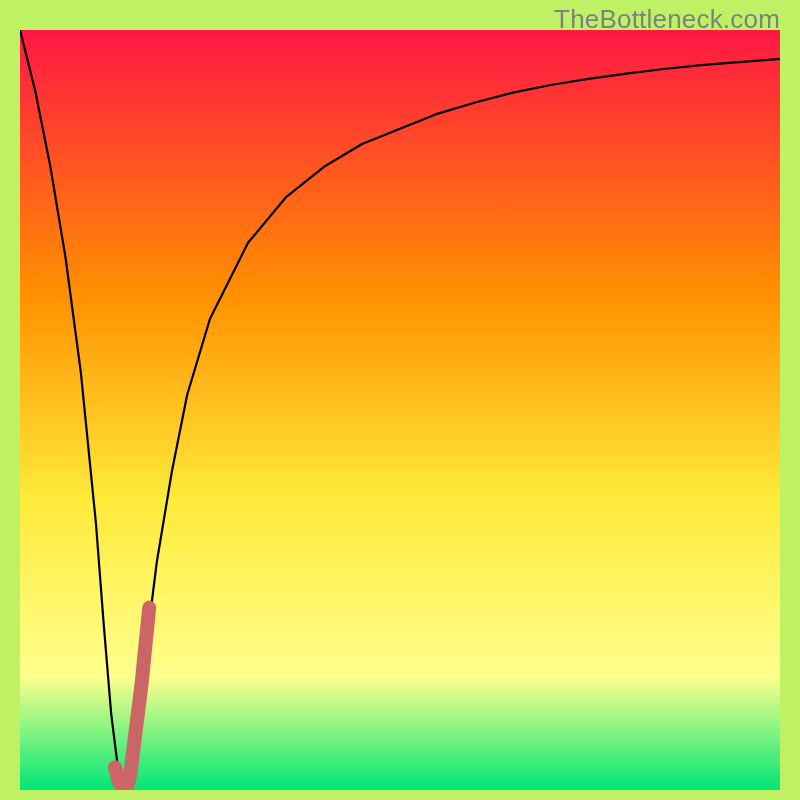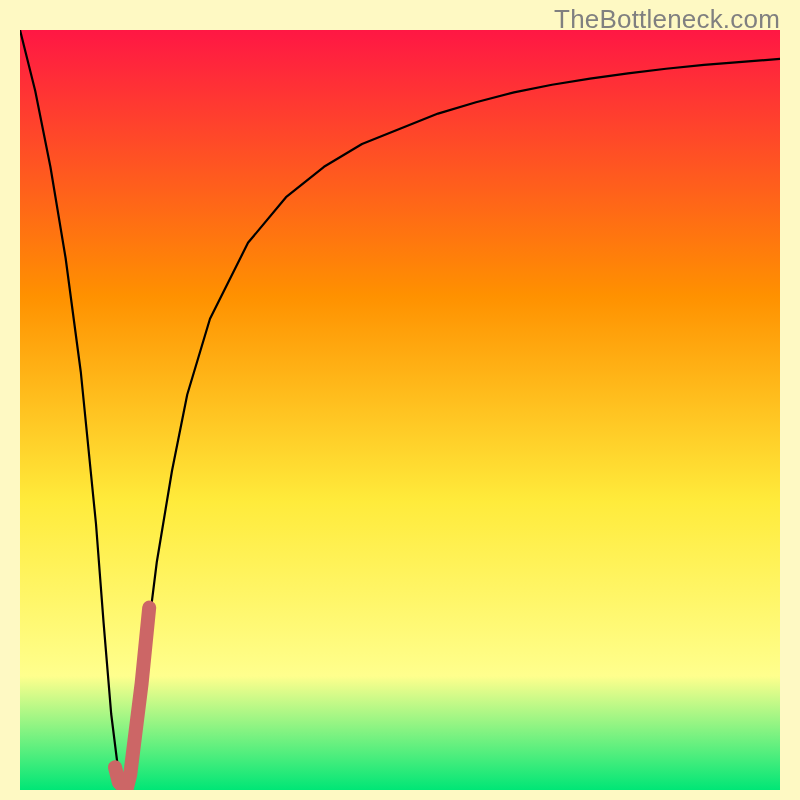--- a/index.html
+++ b/index.html
@@ -9,21 +9,21 @@
     height: 800px;
     background: #000;
     overflow: hidden;
   }
   .frame {
     position: absolute;
     left: 0;
     top: 0;
     width: 800px;
     height: 800px;
-    background: #fef9c3;
+    background: #bef264;
   }
   .plot {
     position: absolute;
     left: 20px;
     top: 30px;
     width: 760px;
     height: 760px;
     overflow: hidden;
   }
   .watermark {

